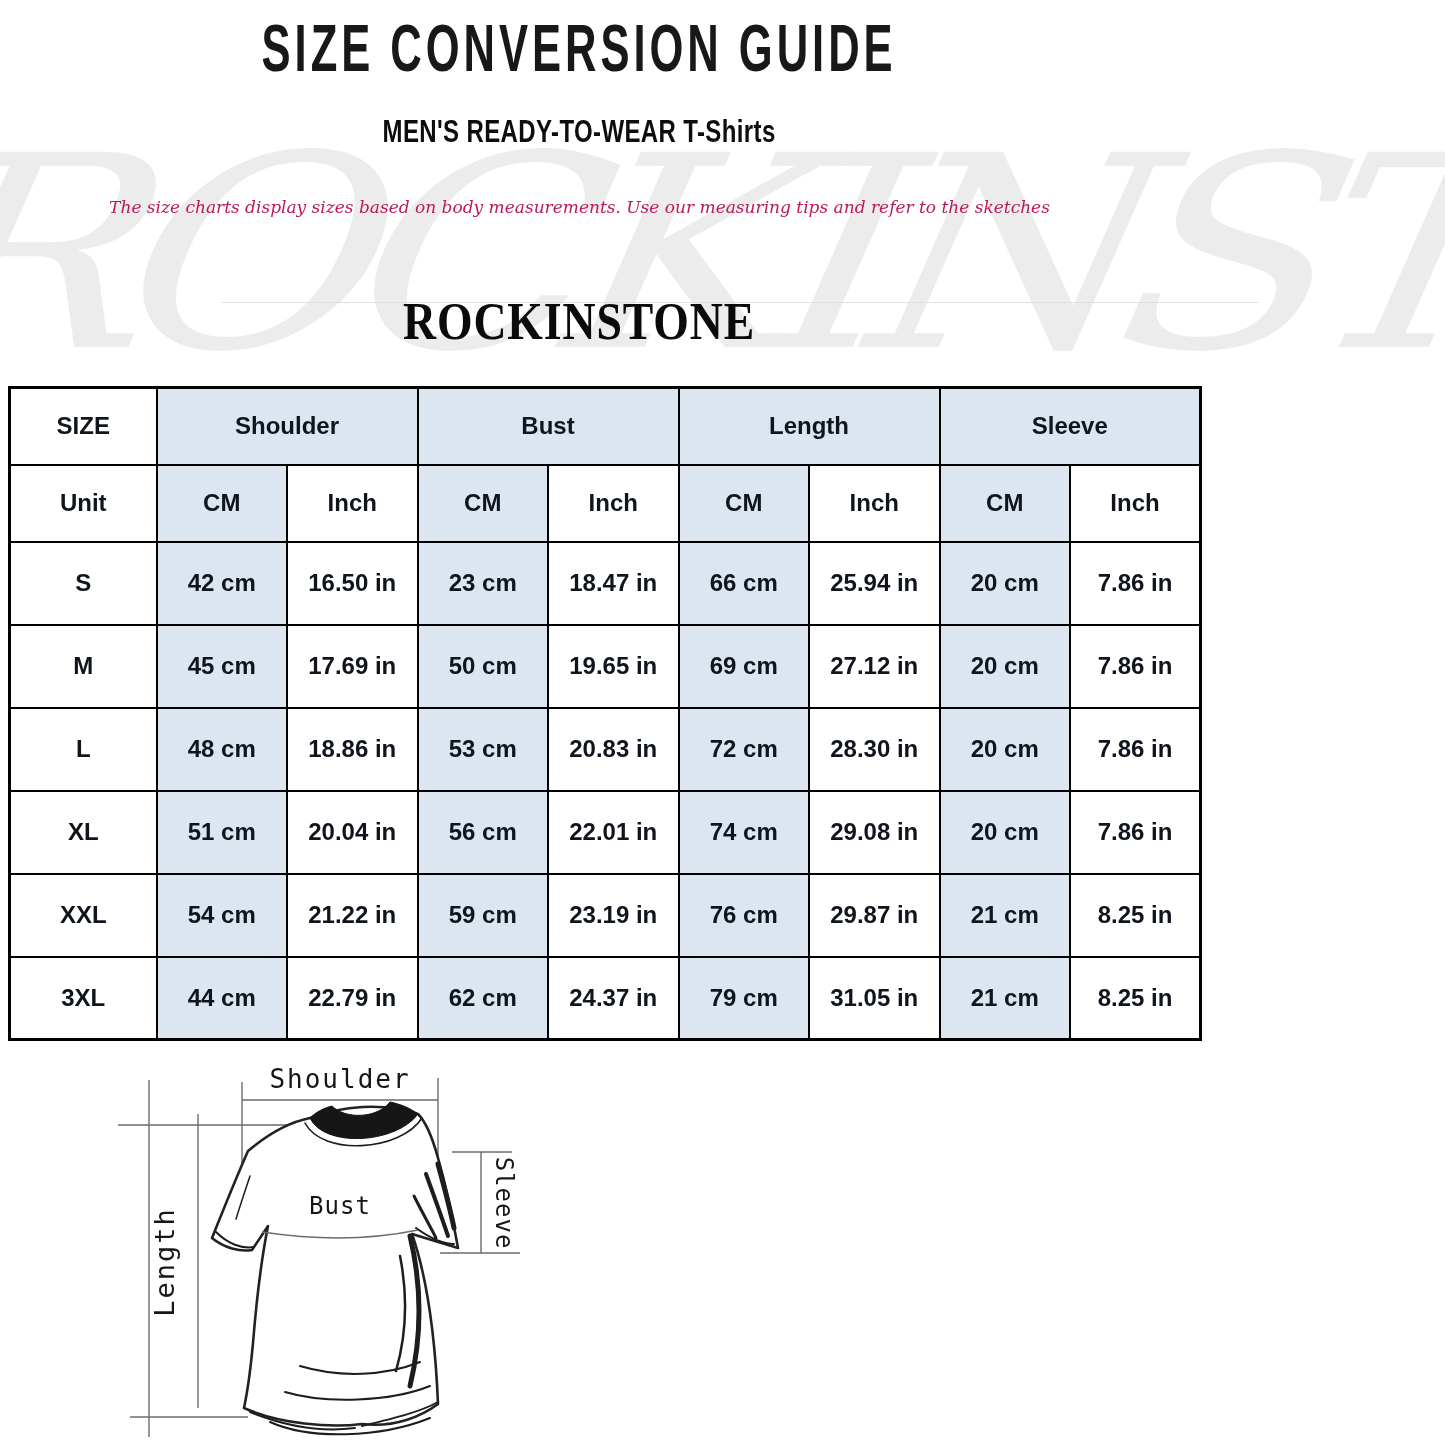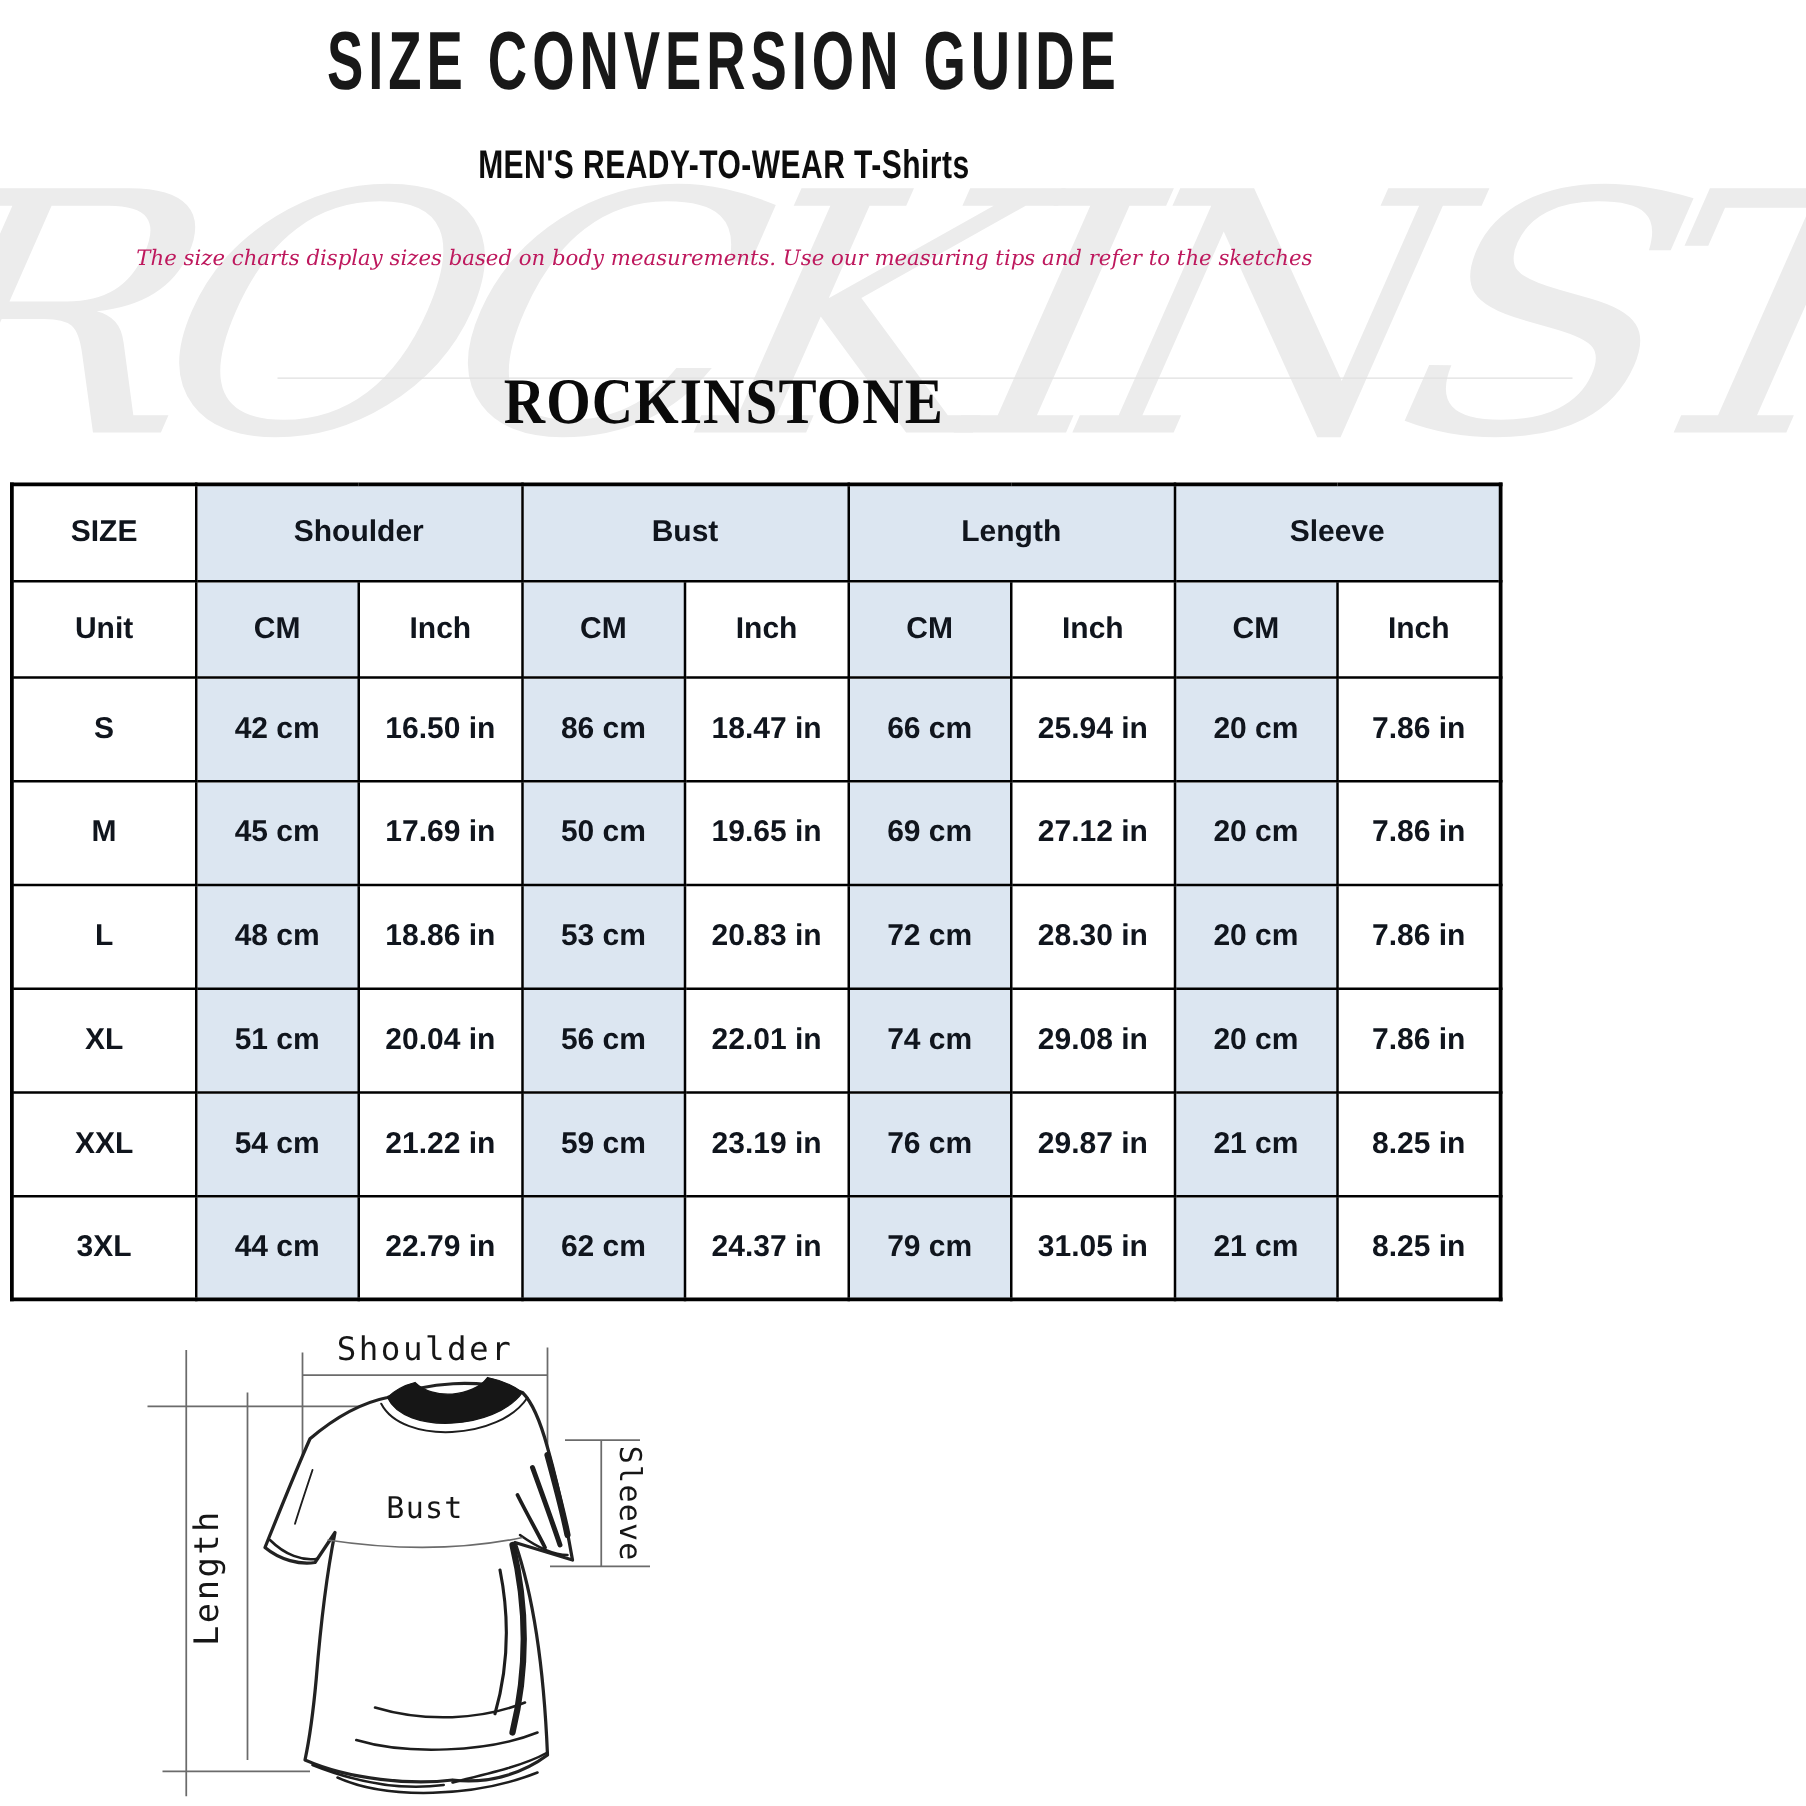--- a/index.html
+++ b/index.html
@@ -98,21 +98,21 @@
           <th>Inch</th>
           <th class="hl">CM</th>
           <th>Inch</th>
         </tr>
       </thead>
       <tbody>
         <tr>
           <th>S</th>
           <td class="hl">42 cm</td>
           <td>16.50 in</td>
-          <td class="hl">86 cm</td>
+          <td class="hl">23 cm</td>
           <td>18.47 in</td>
           <td class="hl">66 cm</td>
           <td>25.94 in</td>
           <td class="hl">20 cm</td>
           <td>7.86 in</td>
         </tr>
         <tr>
           <th>M</th>
           <td class="hl">45 cm</td>
           <td>17.69 in</td>

